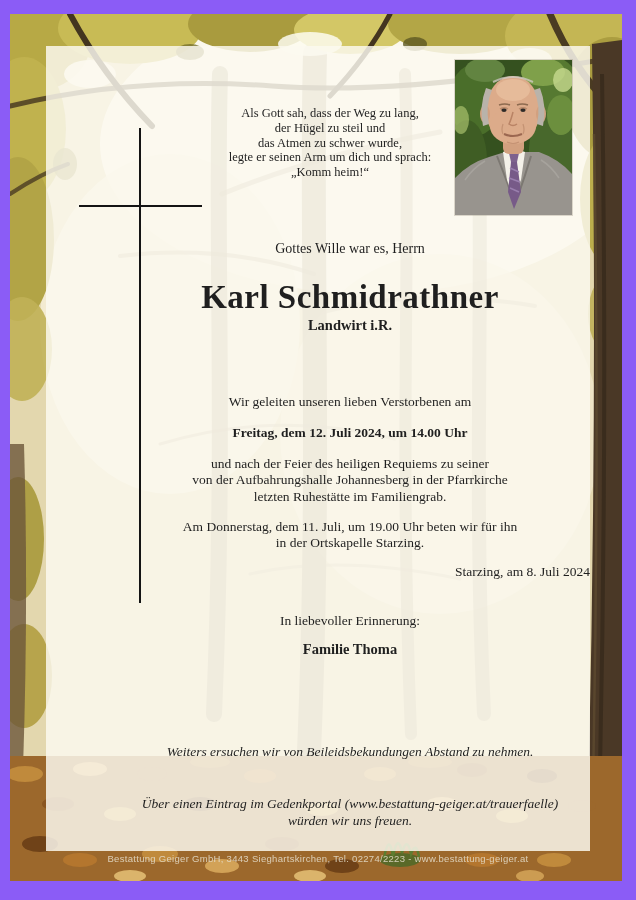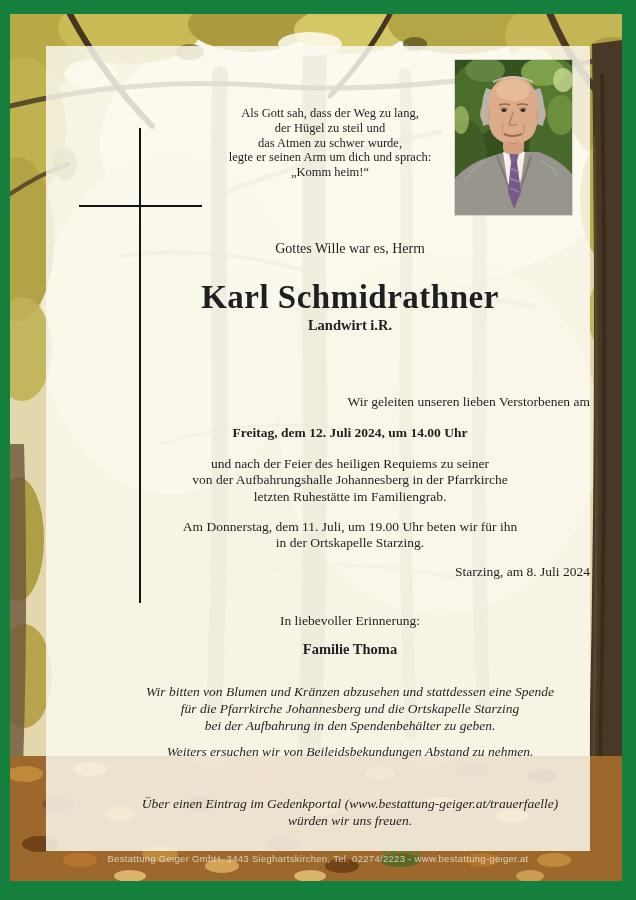--- a/index.html
+++ b/index.html
@@ -1,35 +1,35 @@
 <!DOCTYPE html>
 <html><head>
 <meta charset="utf-8">
 <style>
   html,body { margin:0; padding:0; background:#ffffff; }
   .page {
     position:relative; width:636px; height:900px; margin:0 auto;
-    background:#15803d; overflow:hidden;
+    background:#8b5cf6; overflow:hidden;
     font-family:"Liberation Serif", serif; color:#1f1f1f;
   }
   .bg { position:absolute; left:10px; top:14px; width:612px; height:867px; }
   .panel {
     position:absolute; left:46px; top:46px; width:544px; height:805px;
     background:rgba(252,249,240,0.84);
   }
   .cross-v { position:absolute; left:139px; top:128px; width:2px; height:475px; background:#141414; }
   .cross-h { position:absolute; left:79px; top:205px; width:123px; height:2px; background:#141414; }
   .photo { position:absolute; left:455px; top:60px; width:117px; height:155px; box-shadow:0 0 0 1px rgba(120,110,90,.25); }
   .tb { position:absolute; left:110px; width:480px; text-align:center; font-size:13.5px; line-height:17.5px; }
   .verse       { top:106px; left:110px; width:440px; font-size:12.5px; line-height:14.8px; }
   .salutation  { top:240px; font-size:14px; }
   .name        { top:279px; font-size:33px; font-weight:bold; line-height:36px; letter-spacing:.5px; }
   .profession  { top:317px; font-size:14.5px; font-weight:bold; }
   .passing     { top:349px; }
-  .escort      { top:393px;text-align:right; }
+  .escort      { top:393px; }
   .fdatetime   { top:424px; font-weight:bold; }
   .route       { top:456px; line-height:16.3px; }
   .prayer      { top:519px; line-height:15.6px; }
   .placedate   { top:563px;text-align:right; }
   .remembrance { top:612px; }
   .family      { top:641px; font-weight:bold; font-size:14.5px; }
   .donation    { top:684px; font-style:italic; line-height:16.8px; }
   .condolence  { top:743px; font-style:italic; }
   .memorial    { top:796px; font-style:italic; line-height:16.8px; }
   .footer {
@@ -206,25 +206,20 @@
 
   <div class="tb prayer">
     <div>Am Donnerstag, dem 11. Juli, um 19.00 Uhr beten wir für ihn</div>
     <div>in der Ortskapelle Starzing.</div>
   </div>
 
   <div class="tb placedate">Starzing, am 8. Juli 2024</div>
   <div class="tb remembrance">In liebevoller Erinnerung:</div>
   <div class="tb family">Familie Thoma</div>
 
-  <div class="tb donation">
-    <div>Wir bitten von Blumen und Kränzen abzusehen und stattdessen eine Spende</div>
-    <div>für die Pfarrkirche Johannesberg und die Ortskapelle Starzing</div>
-    <div>bei der Aufbahrung in den Spendenbehälter zu geben.</div>
-  </div>
 
   <div class="tb condolence">Weiters ersuchen wir von Beileidsbekundungen Abstand zu nehmen.</div>
 
   <div class="tb memorial">
     <div>Über einen Eintrag im Gedenkportal (www.bestattung-geiger.at/trauerfaelle)</div>
     <div>würden wir uns freuen.</div>
   </div>
 
   <div class="footer">Bestattung Geiger GmbH, 3443 Sieghartskirchen, Tel. 02274/2223 - www.bestattung-geiger.at</div>
 </div>

